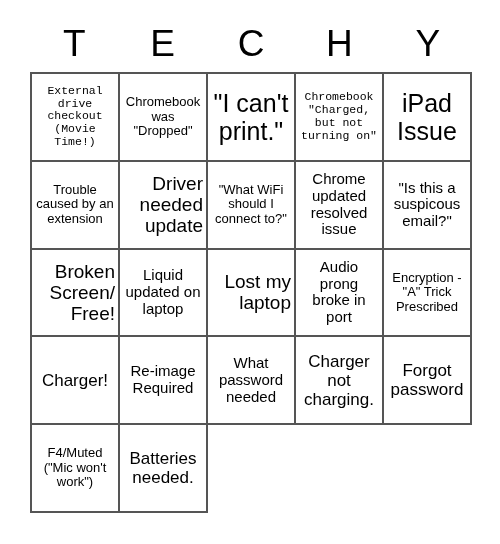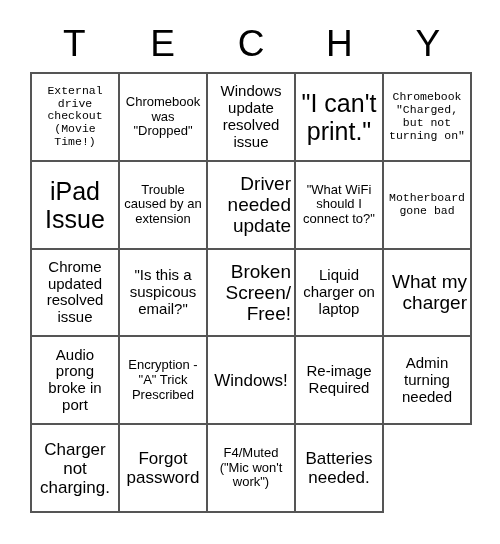--- a/index.html
+++ b/index.html
@@ -95,76 +95,70 @@
   </div>
 
   <div id="grid">
 
     <div class="cell fs-xs">
         <span class="cell-text">External drive checkout (Movie Time!)</span>
       </div>
     <div class="cell fs-sm">
         <span class="cell-text">Chromebook was "Dropped"</span>
       </div>
-    <div class="cell fs-md">
-        <span class="cell-text">Windows update resolved issue</span>
-      </div>
     <div class="cell fs-xxl">
         <span class="cell-text">"I can't print."</span>
       </div>
     <div class="cell fs-xs">
         <span class="cell-text">Chromebook "Charged, but not turning on"</span>
       </div>
 
     <div class="cell fs-xxl">
         <span class="cell-text">iPad Issue</span>
       </div>
     <div class="cell fs-sm">
         <span class="cell-text">Trouble caused by an extension</span>
       </div>
     <div class="cell fs-xl">
         <span class="cell-text">Driver needed update</span>
       </div>
     <div class="cell fs-sm">
         <span class="cell-text">"What WiFi should I connect to?"</span>
       </div>
-    <div class="cell fs-xs">
-        <span class="cell-text">Motherboard gone bad</span>
-      </div>
 
     <div class="cell fs-md">
         <span class="cell-text">Chrome updated resolved issue</span>
       </div>
     <div class="cell fs-md">
         <span class="cell-text">"Is this a suspicous email?"</span>
       </div>
     <div class="cell fs-xl">
         <span class="cell-text">Broken Screen/ Free!</span>
       </div>
     <div class="cell fs-md">
-        <span class="cell-text">Liquid charger on laptop</span>
+        <span class="cell-text">Liquid updated on laptop</span>
       </div>
     <div class="cell fs-xl">
-        <span class="cell-text">What my charger</span>
+        <span class="cell-text">Lost my laptop</span>
       </div>
 
     <div class="cell fs-md">
         <span class="cell-text">Audio prong broke in port</span>
       </div>
     <div class="cell fs-sm">
         <span class="cell-text">Encryption - "A" Trick Prescribed</span>
       </div>
     <div class="cell fs-lg">
-        <span class="cell-text">Windows!</span>
+        <span class="cell-text">Charger!</span>
       </div>
     <div class="cell fs-md">
         <span class="cell-text">Re-image Required</span>
       </div>
     <div class="cell fs-md">
-        <span class="cell-text">Admin turning needed</span>
+        <span class="cell-text">What password needed</span>
       </div>
 
     <div class="cell fs-lg">
         <span class="cell-text">Charger not charging.</span>
       </div>
     <div class="cell fs-lg">
         <span class="cell-text">Forgot password</span>
       </div>
     <div class="cell fs-sm">
         <span class="cell-text">F4/Muted ("Mic won't work")</span>

